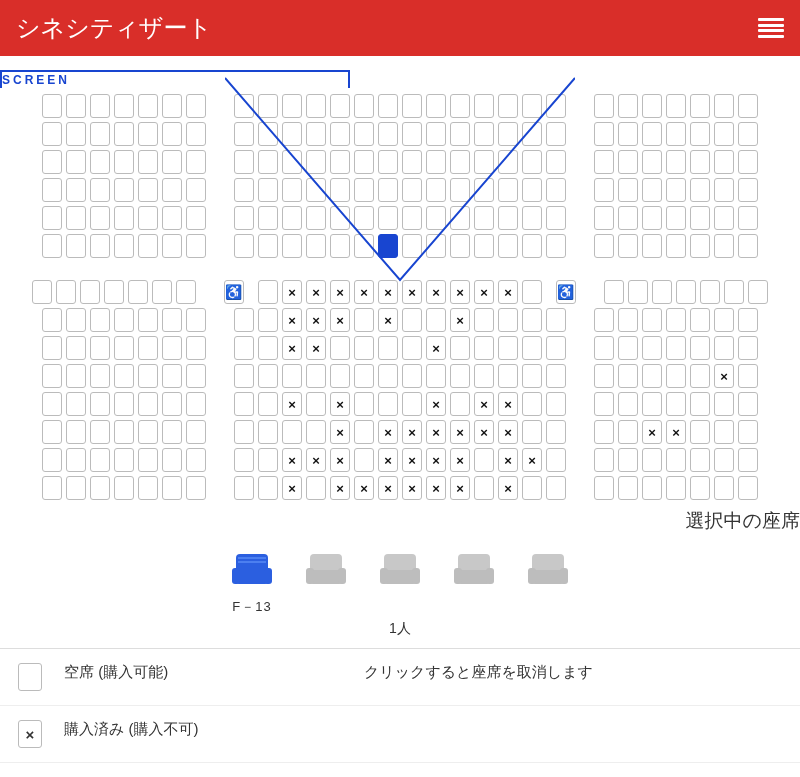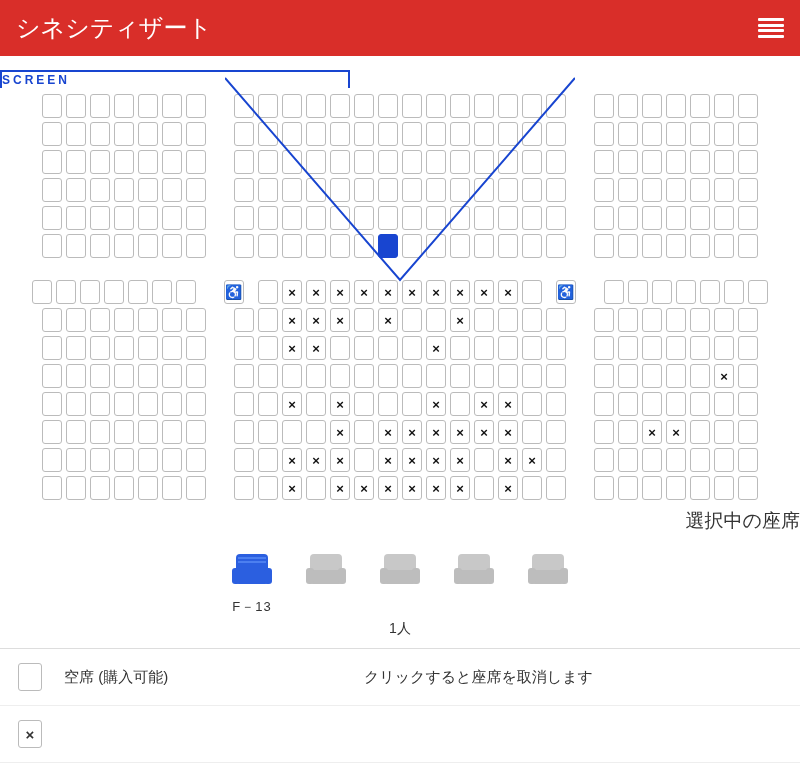--- a/index.html
+++ b/index.html
@@ -18,21 +18,21 @@
 .seat.wheelchair{font-size:14px}
 .cone{position:absolute;top:-26px;left:50%;transform:translateX(-50%);pointer-events:none}
 .section-gap{height:14px}
 .sel-title{text-align:right;font-size:19px;margin:6px 0 16px}
 .slots{display:flex;justify-content:center;gap:30px;margin-bottom:4px}
 .slot{text-align:center}
 .chair{width:44px;height:40px;margin:0 auto}
 .slot-label{font-size:13px;margin-top:4px;letter-spacing:1px}
 .count{text-align:center;font-size:14px;margin-bottom:10px}
 .legend{border-top:1px solid #ddd}
-.legend-row{display:flex;align-items:center;padding:14px 18px;border-bottom:1px solid #eee;font-size:15px}
+.legend-row{display:flex;padding:14px 18px;border-bottom:1px solid #eee;font-size:15px}
 .legend-icon{width:24px;height:28px;margin-right:22px;border:1px solid #bbb;border-radius:3px;display:flex;align-items:center;justify-content:center}
 .legend-icon.sel{background:#1845D0;border-color:#1845D0}
 .legend-icon.taken::after{content:"×";font-weight:bold}
 .legend-label{width:300px}
 .legend-desc{flex:1;color:#333}
 </style>
 </head>
 <body>
 
 <div class="header">
@@ -549,14 +549,15 @@
 <div class="count">1人</div>
 
 <div class="legend">
   <div class="legend-row">
     <div class="legend-icon"></div>
     <div class="legend-label">空席 (購入可能)</div>
     <div class="legend-desc">クリックすると座席を取消します</div>
   </div>
   <div class="legend-row">
     <div class="legend-icon taken"></div>
+    <div class="legend-label">購入済み (購入不可)</div>
   </div>
 </div>
 
 </body></html>

